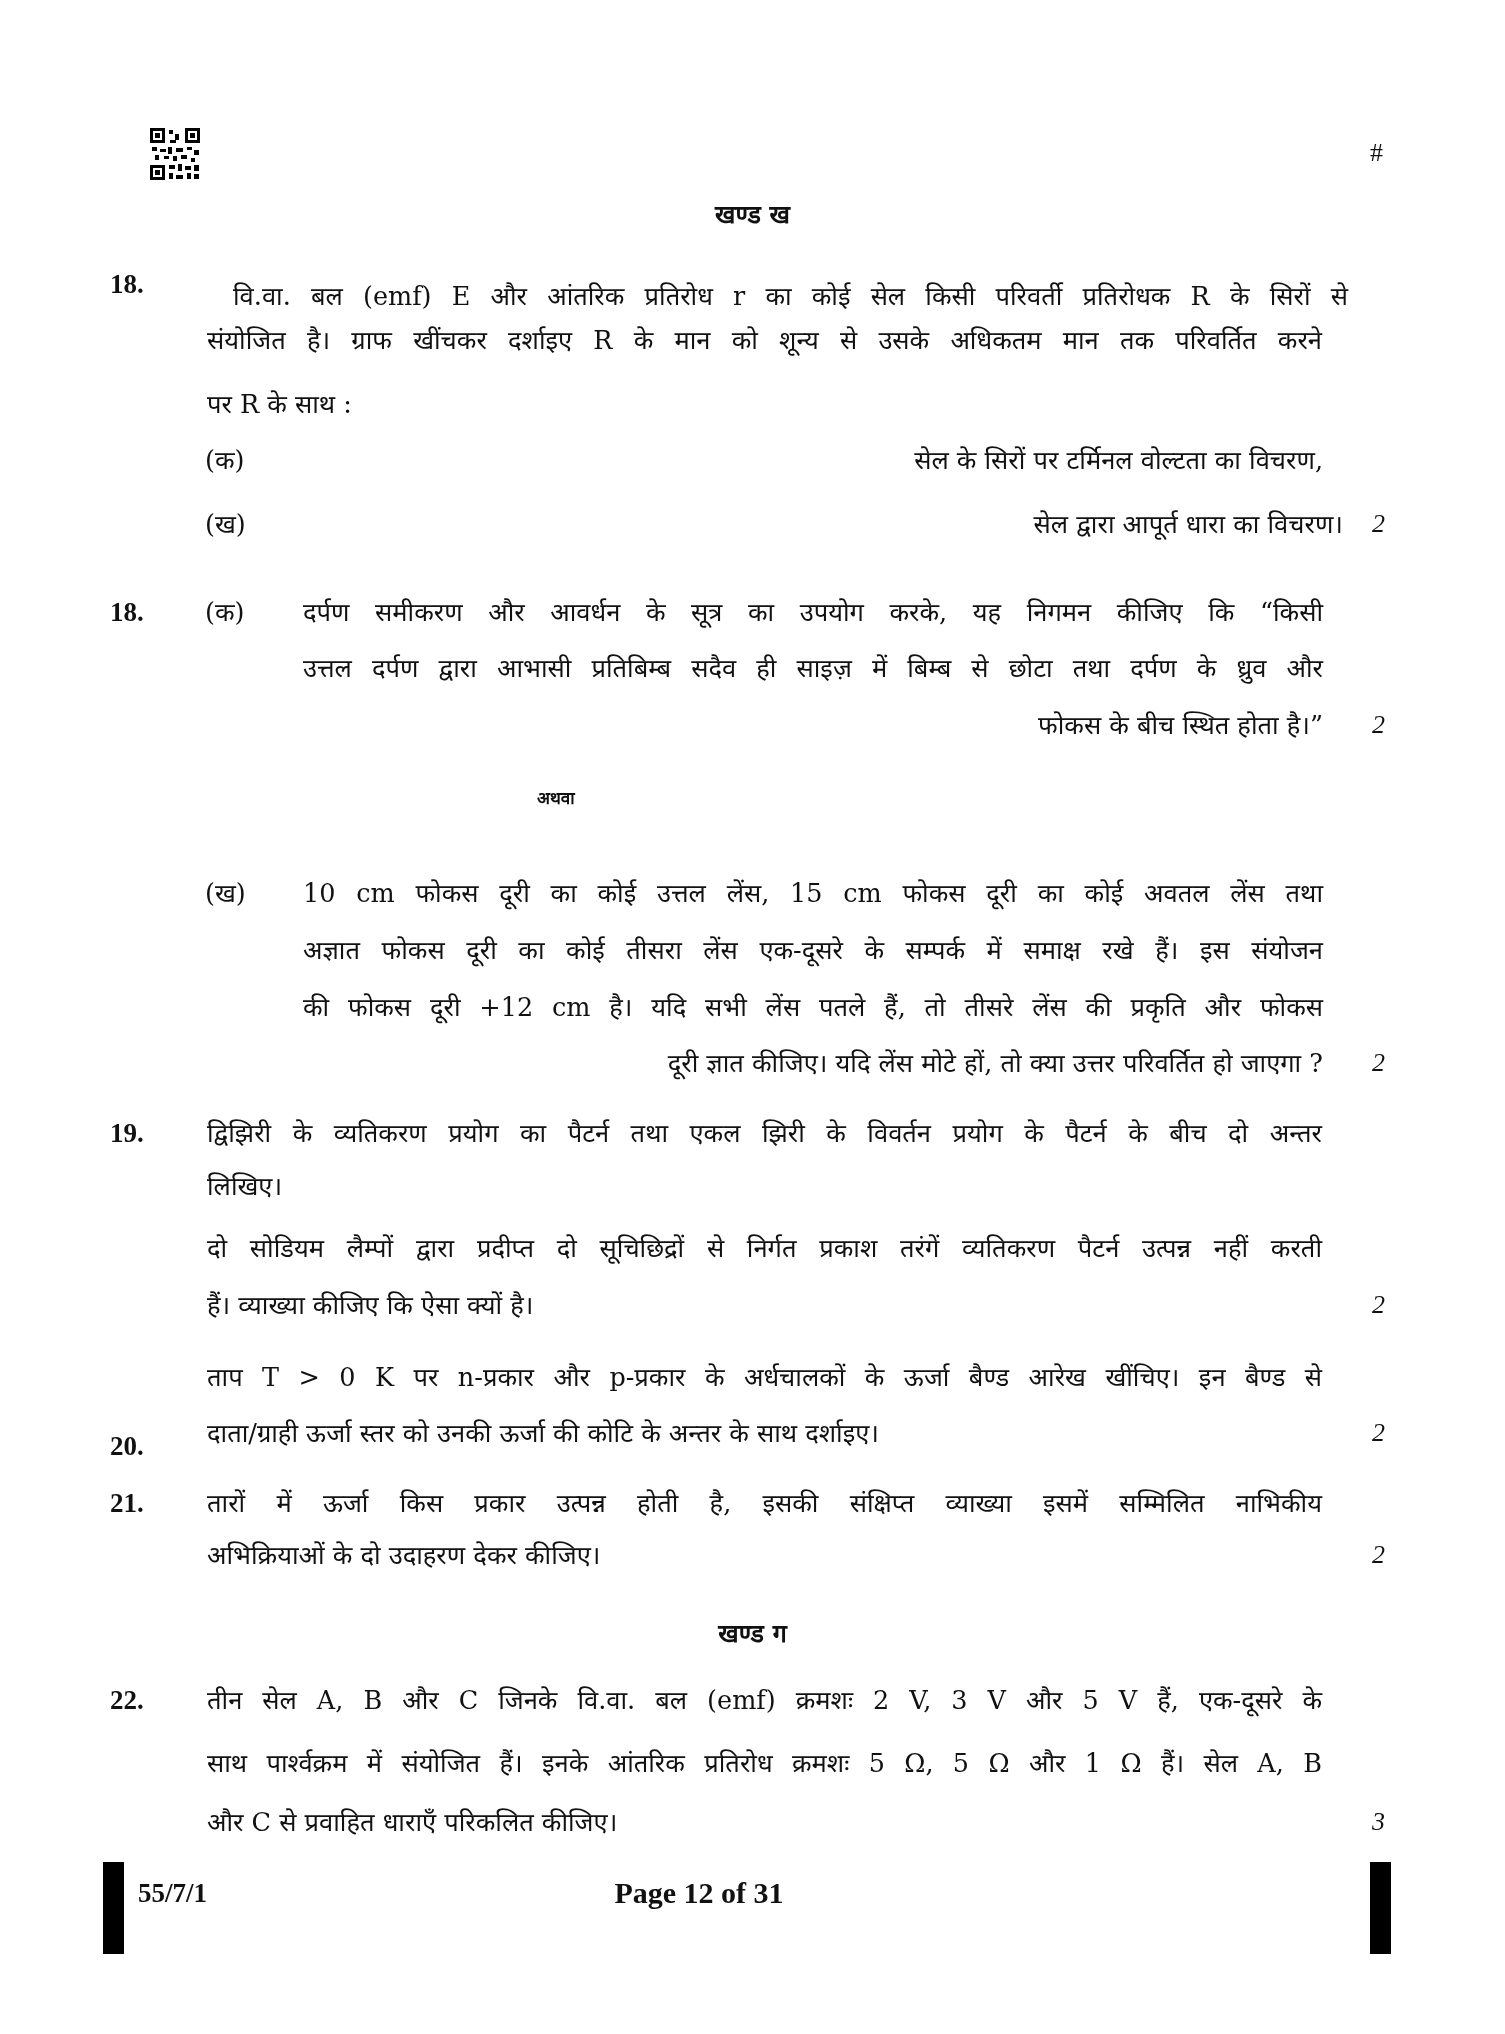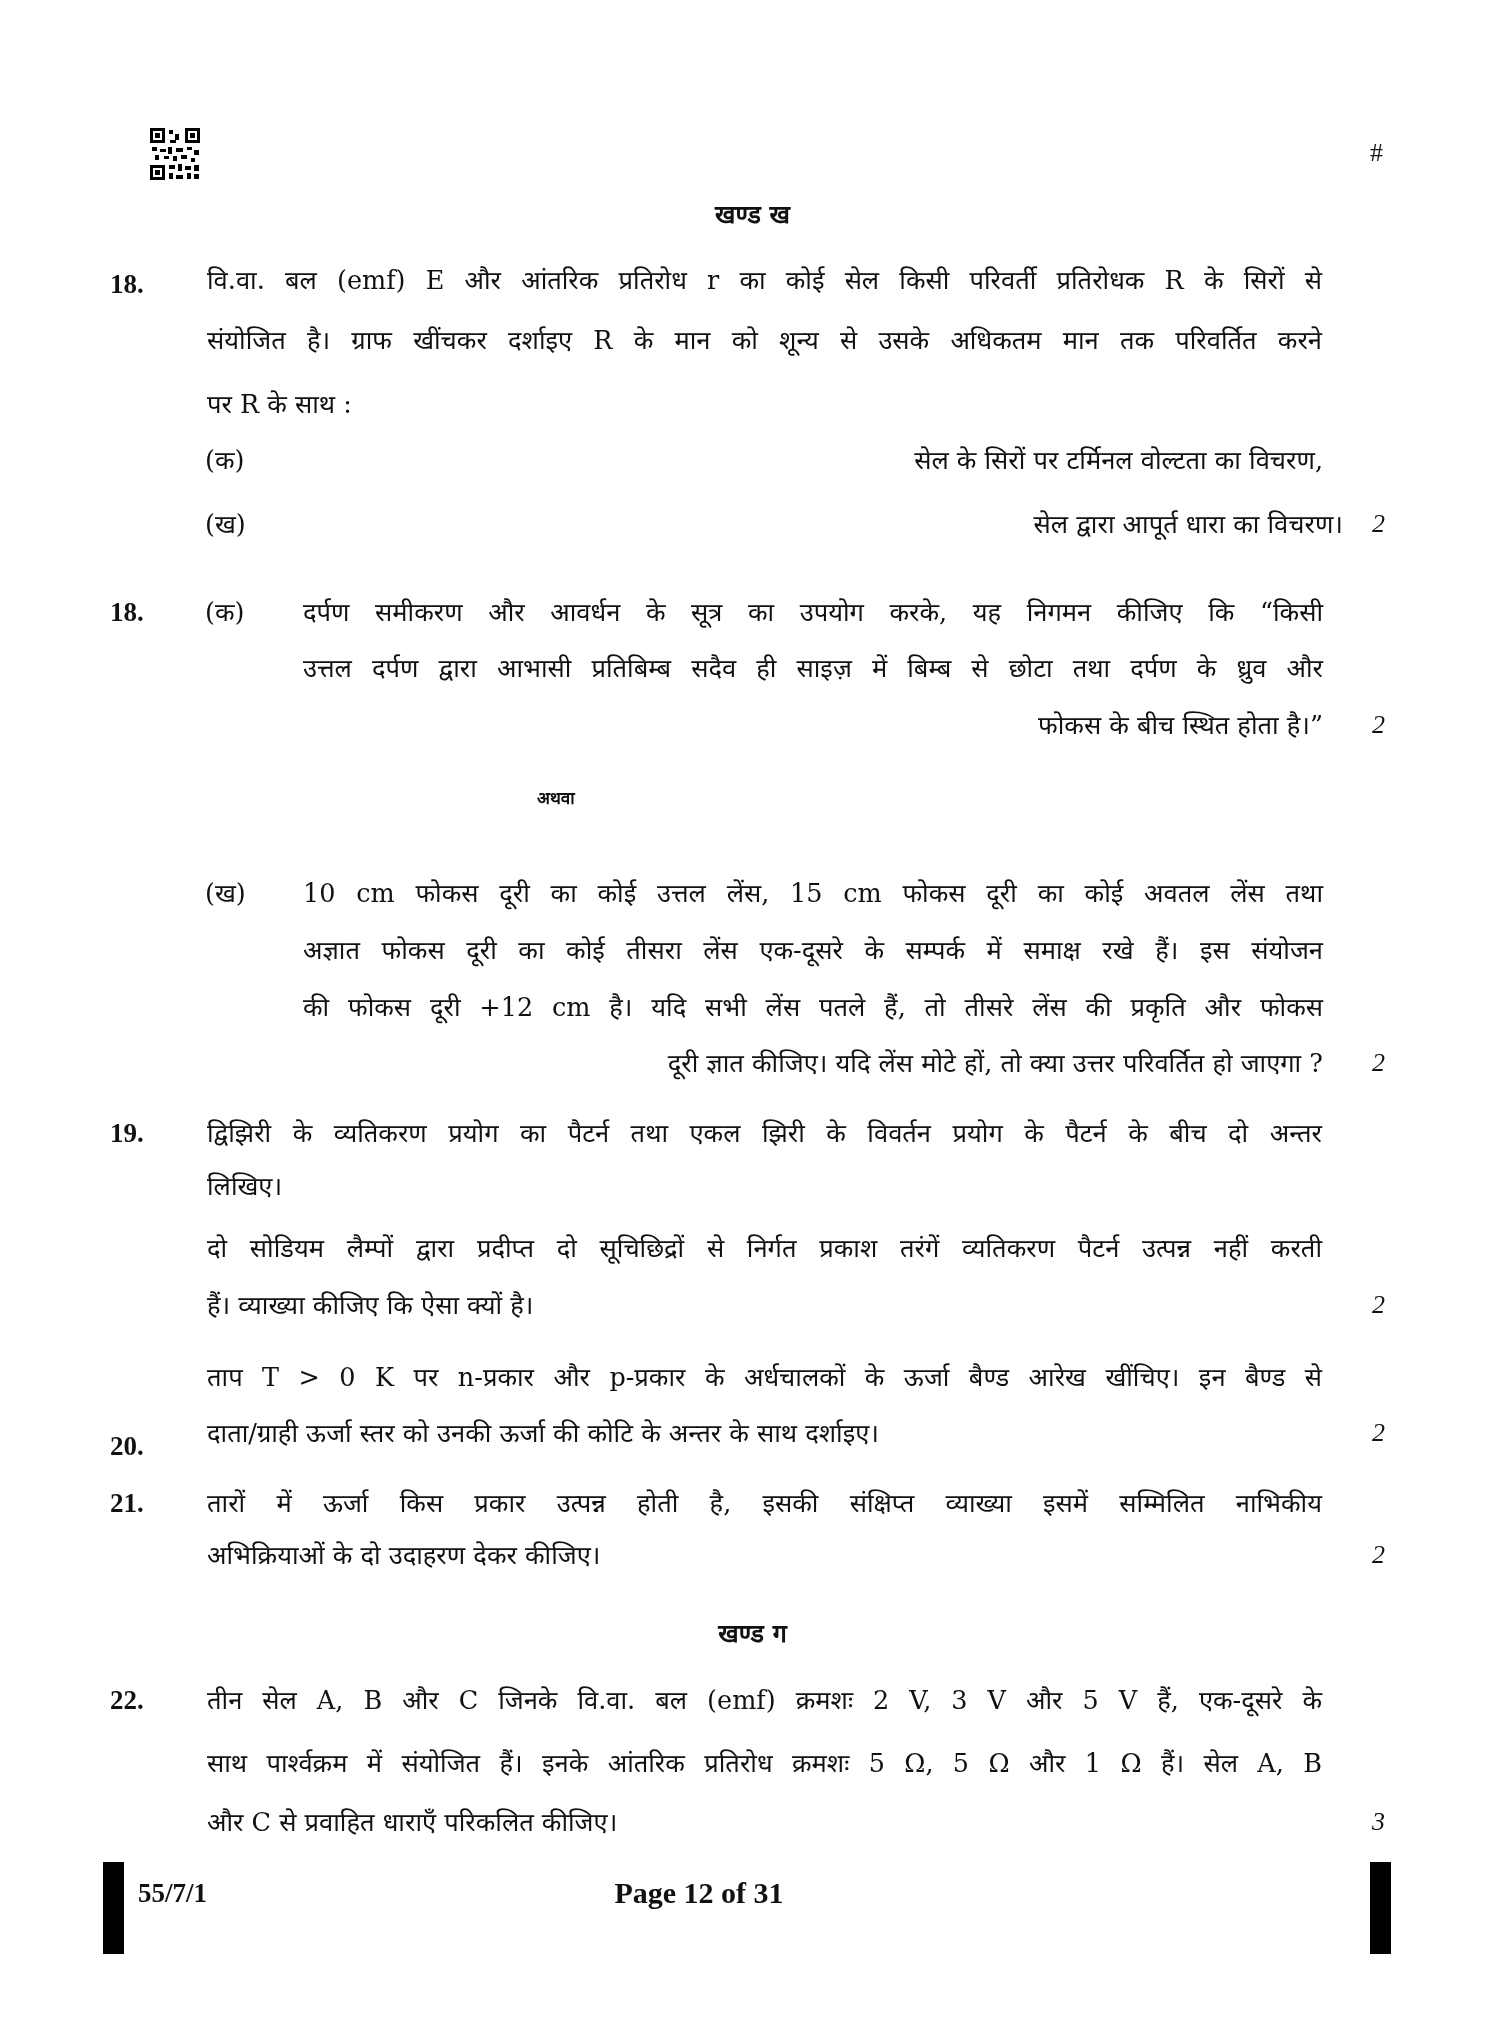--- a/index.html
+++ b/index.html
@@ -124,21 +124,21 @@
     <rect x="37" y="45" width="4" height="6" fill="#000"></rect>
     <rect x="44" y="46" width="5" height="5" fill="#000"></rect>
   </svg>
 </div>
 <div class="abs hash">#</div>
 
 <div class="abs section-heading" style="top:196px;">खण्ड ख</div>
 
 <div>
   <div class="abs line qnum" style="top:268px;">18.</div>
-  <div class="abs line body-q justify" style="top:264px;">वि.वा. बल (emf) E और आंतरिक प्रतिरोध r का कोई सेल किसी परिवर्ती प्रतिरोधक R के सिरों से</div>
+  <div class="abs line body-q justify" style="top:280px;margin-left:26px;">वि.वा. बल (emf) E और आंतरिक प्रतिरोध r का कोई सेल किसी परिवर्ती प्रतिरोधक R के सिरों से</div>
   <div class="abs line body-q justify" style="top:324px;">संयोजित है। ग्राफ खींचकर दर्शाइए R के मान को शून्य से उसके अधिकतम मान तक परिवर्तित करने</div>
   <div class="abs line body-q" style="top:388px;">पर R के साथ :</div>
   <div class="abs line sublabel" style="top:444px;">(क)</div>
   <div class="abs line body-sub" style="top:444px;">सेल के सिरों पर टर्मिनल वोल्टता का विचरण,</div>
   <div class="abs line sublabel" style="top:508px;">(ख)</div>
   <div class="abs line body-sub" style="top:508px;margin-left:20px;">सेल द्वारा आपूर्त धारा का विचरण।</div>
   <div class="abs line marks" style="top:508px;">2</div>
 </div>
 
 <div>

